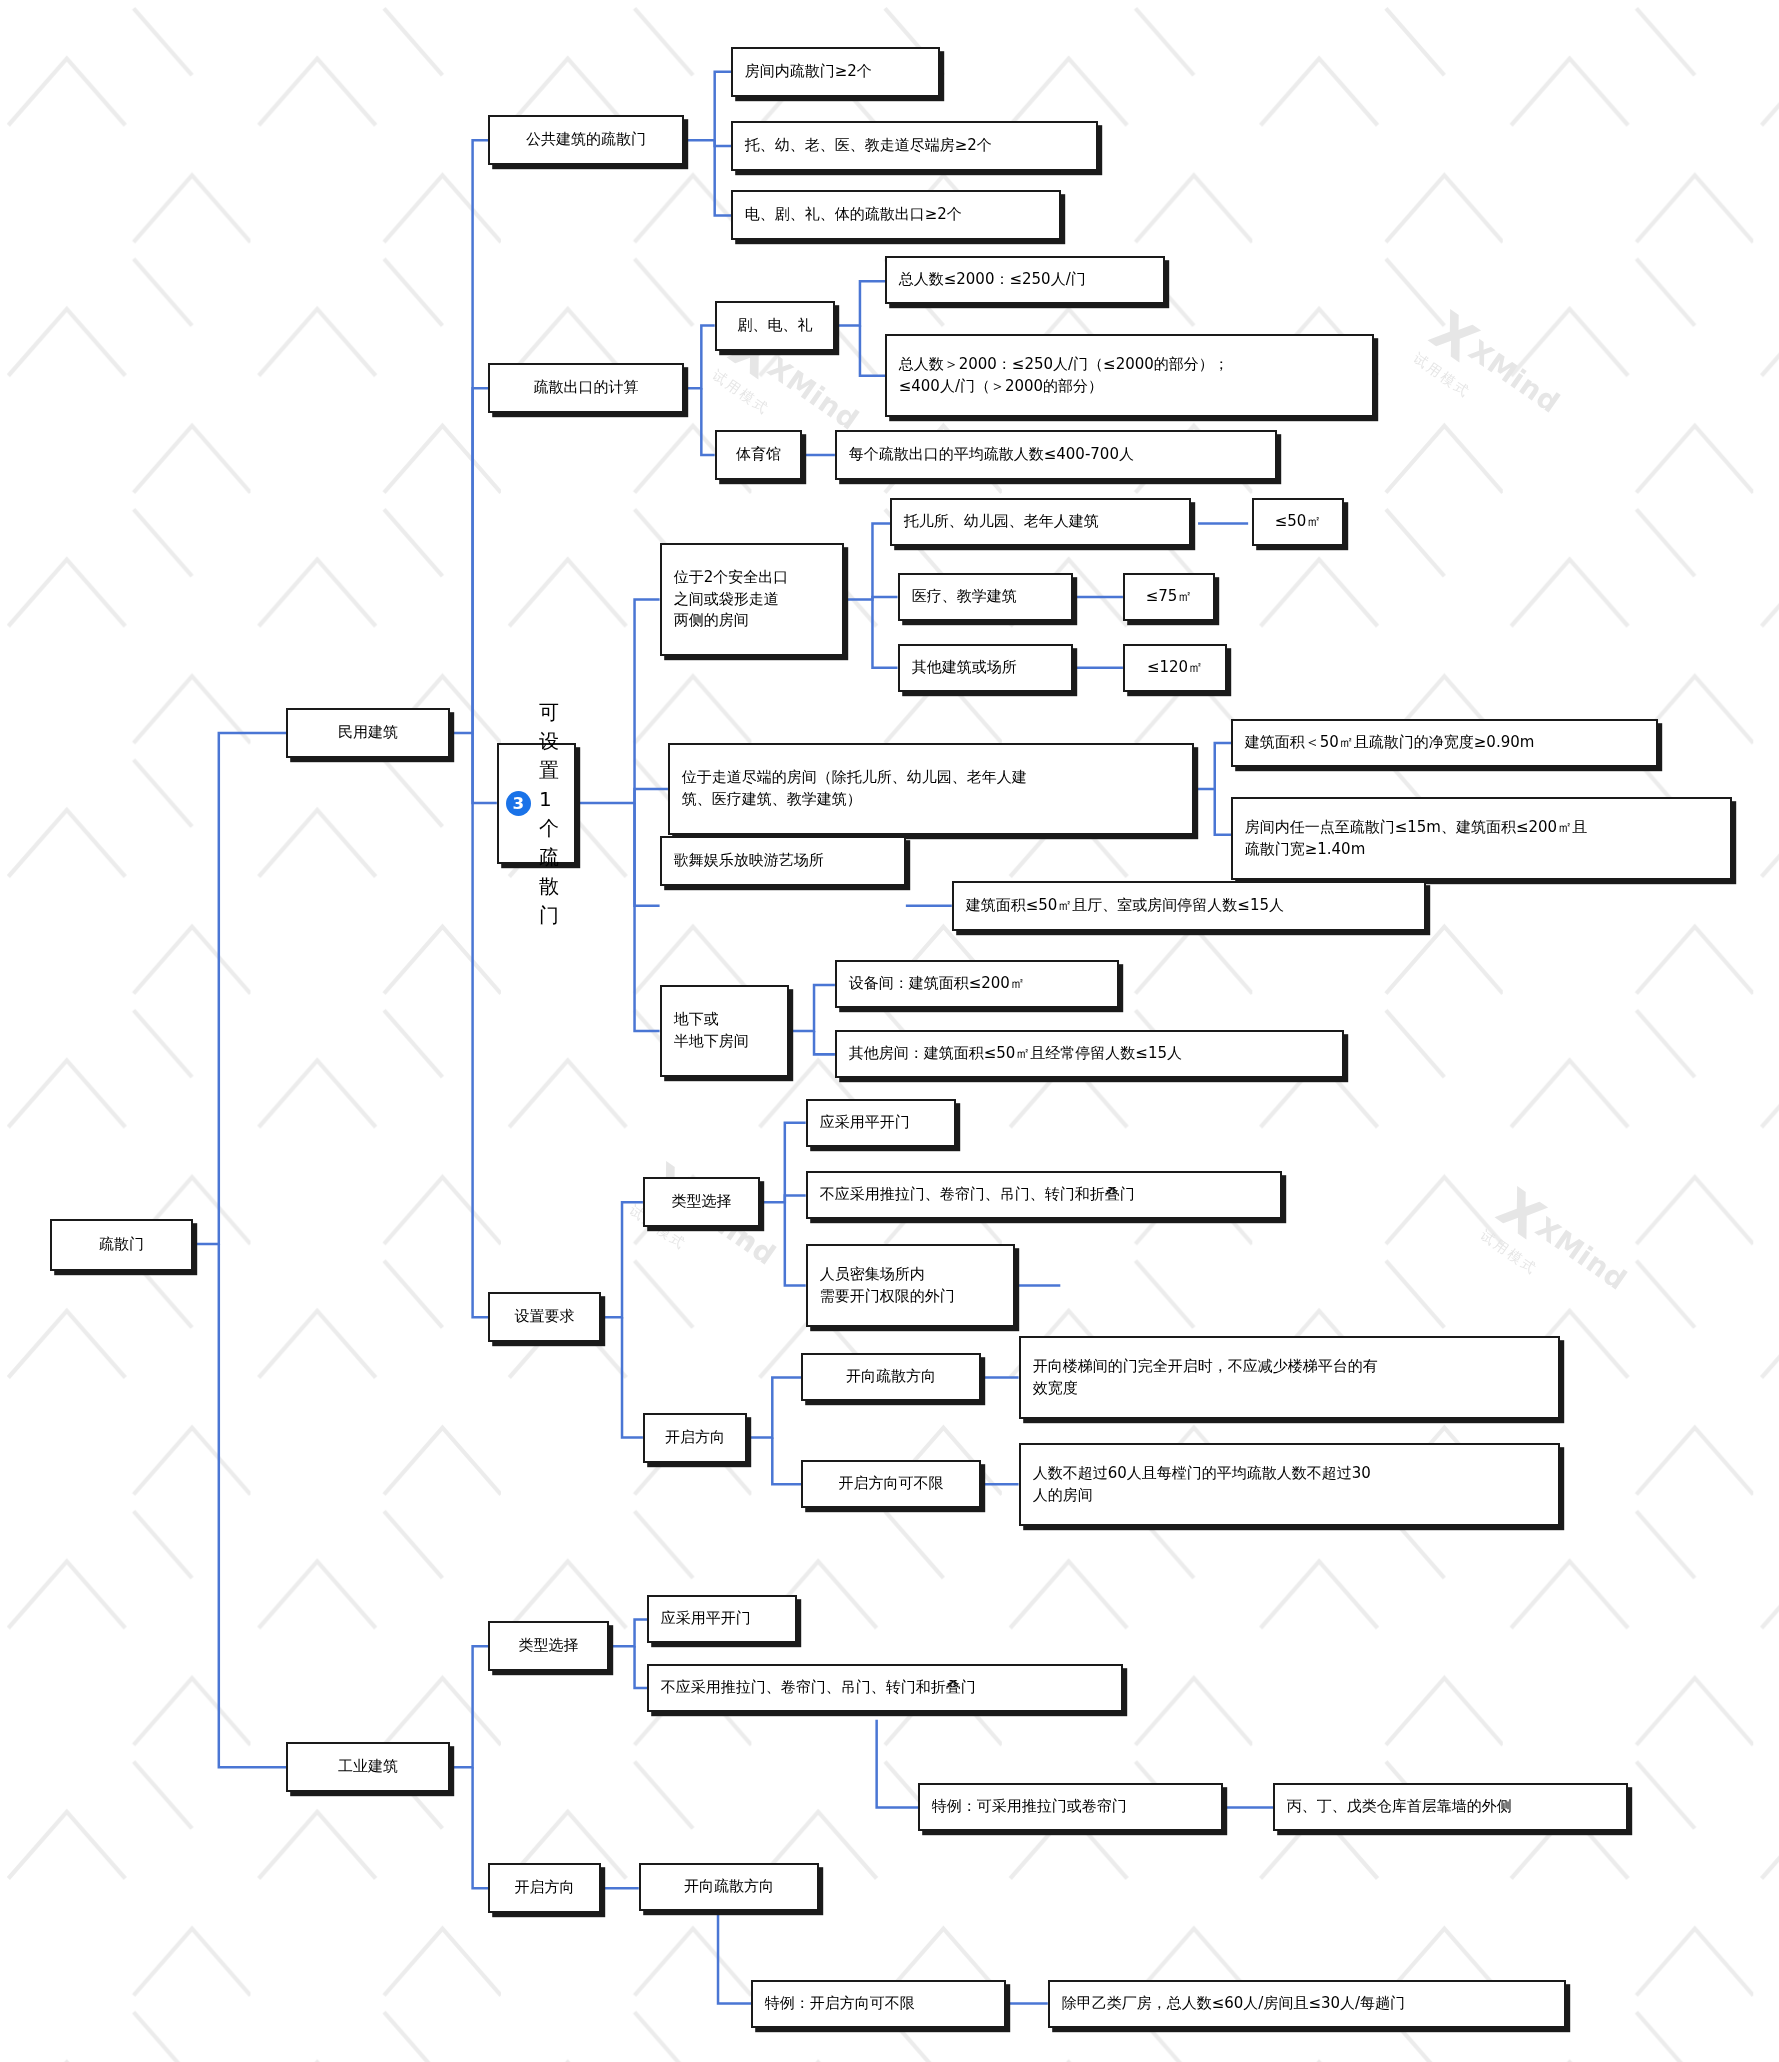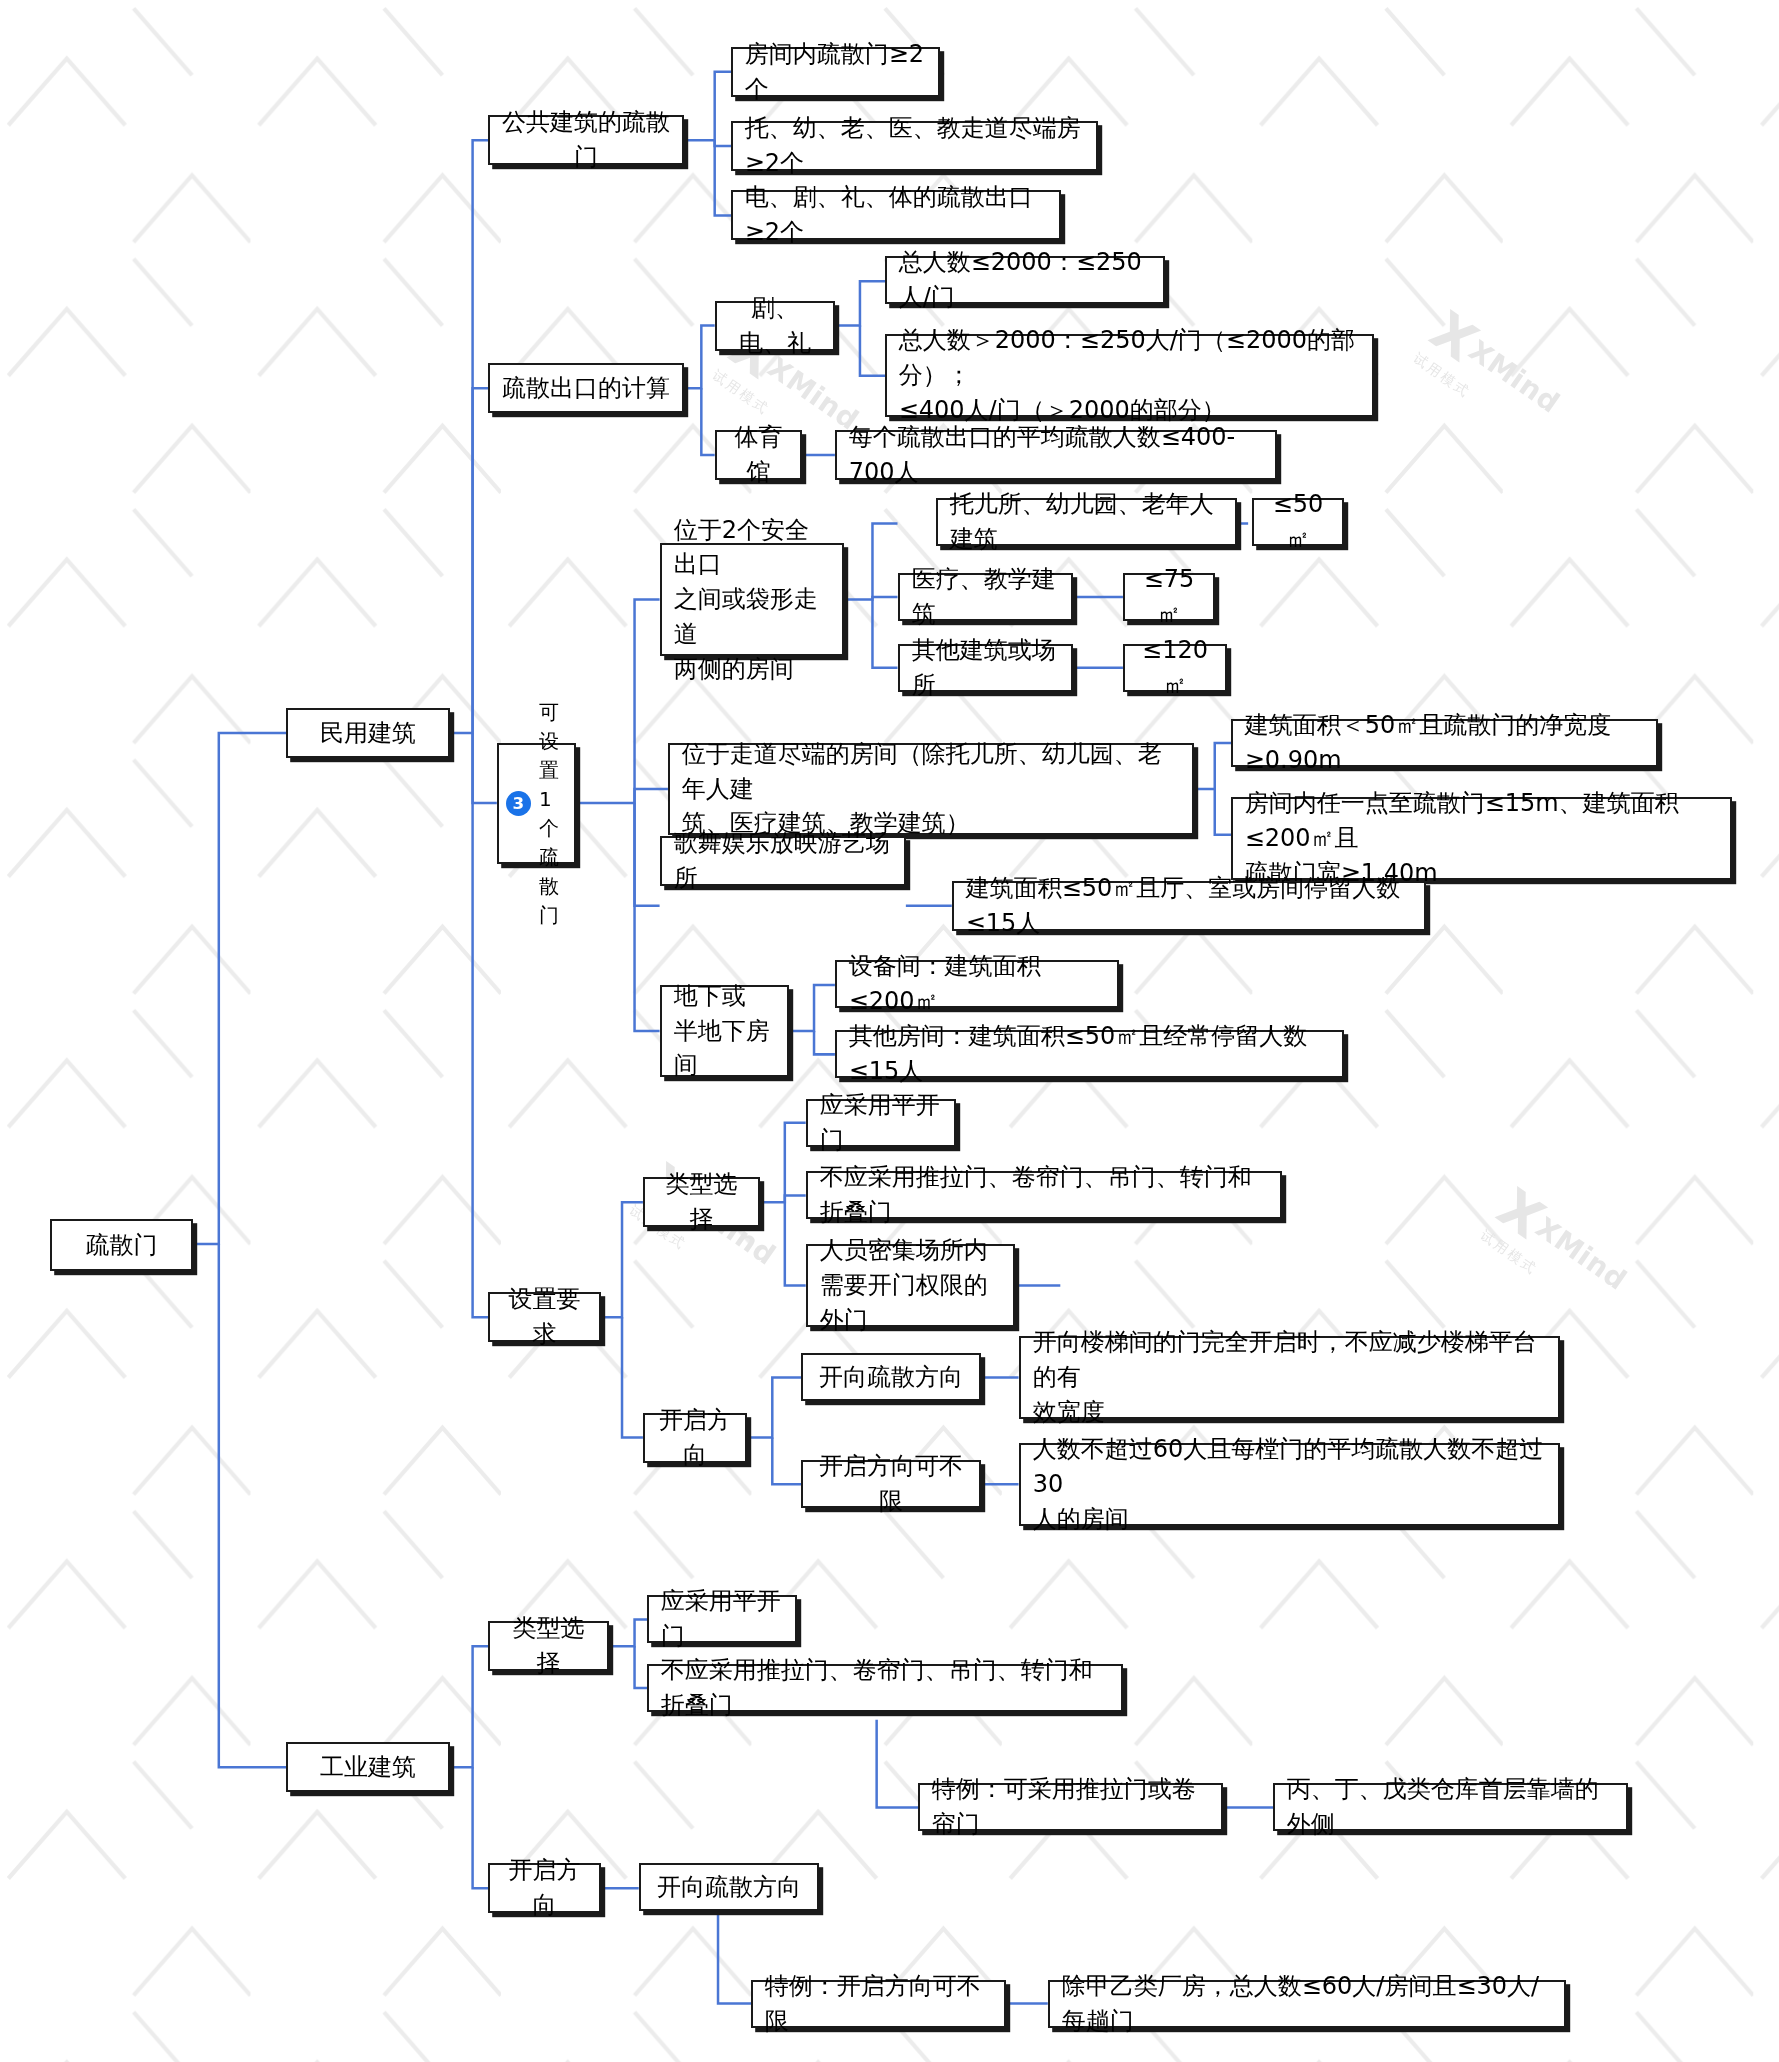--- a/index.html
+++ b/index.html
@@ -72,21 +72,21 @@
     border: 2.5px solid #1a1a1a;
     box-shadow: 4.2px 4.2px 0 0 #1a1a1a;
     display: flex;
     align-items: center;
     z-index: 2;
     padding: 6.7px 11.7px;
     color: #000000;
     line-height: 1.45;
   }
   .node .txt {
-    font-size: 24px;
+    font-size: 15px;
     white-space: pre-line;
   }
   .node.center .txt { text-align: center; width: 100%; }
 
   .badge {
     flex: 0 0 auto;
     width: 25px; height: 25px;
     border-radius: 50%;
     background: #1a73e8;
     color: #ffffff;
@@ -259,21 +259,21 @@
     <span class="txt" style="font-size:20px;margin-top:20px;">可设置
 1个
 疏散门</span>
   </div>
 
   <div class="node" style="left:660px; top:543px; width:184px; height:113px;">
     <span class="txt">位于2个安全出口
 之间或袋形走道
 两侧的房间</span>
   </div>
-  <div class="node" style="left:936px; top:498px; width:301px; height:48px;">
+  <div class="node" style="left:890px; top:498px; width:301px; height:48px;">
     <span class="txt">托儿所、幼儿园、老年人建筑</span>
   </div>
   <div class="node center" style="left:1252px; top:498px; width:92px; height:48px;">
     <span class="txt">≤50㎡</span>
   </div>
   <div class="node" style="left:898px; top:573px; width:175px; height:48px;">
     <span class="txt">医疗、教学建筑</span>
   </div>
   <div class="node center" style="left:1123px; top:573px; width:92px; height:48px;">
     <span class="txt">≤75㎡</span>

